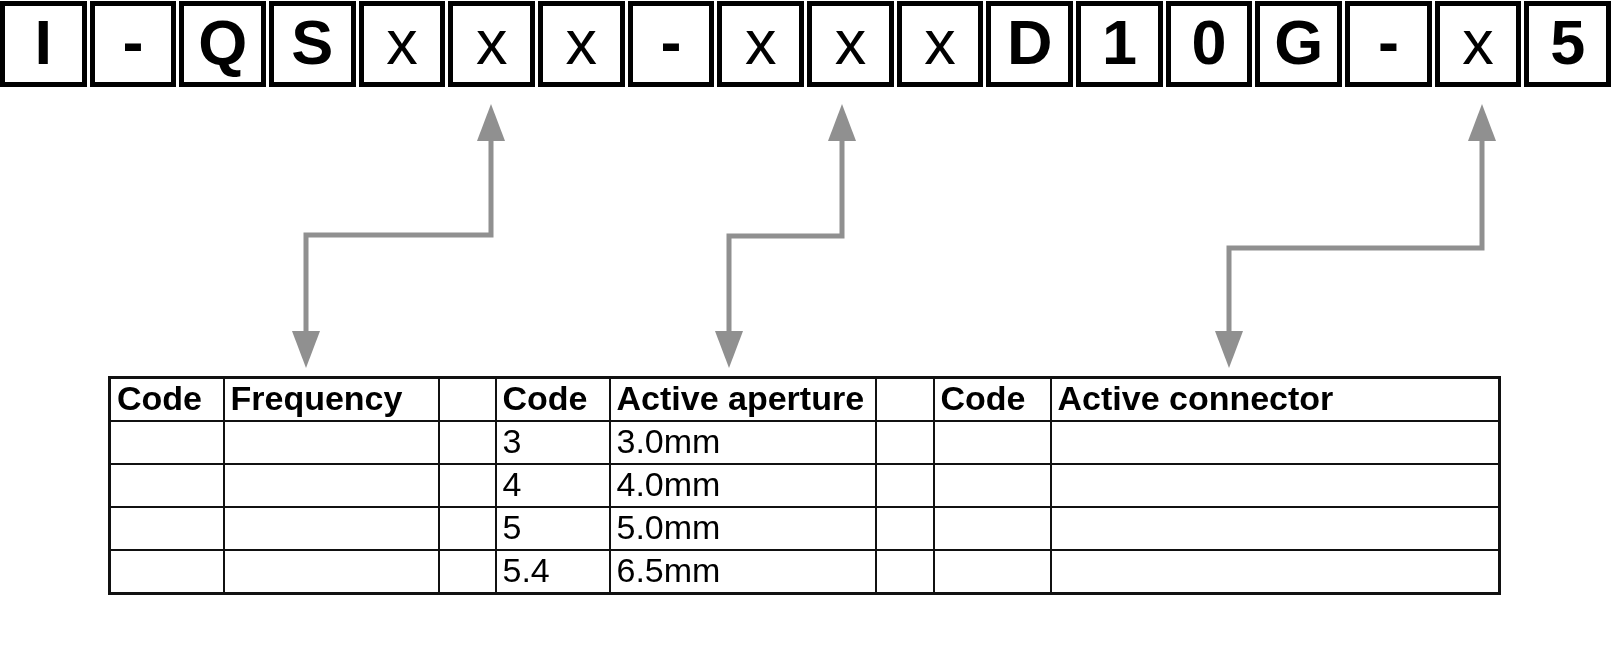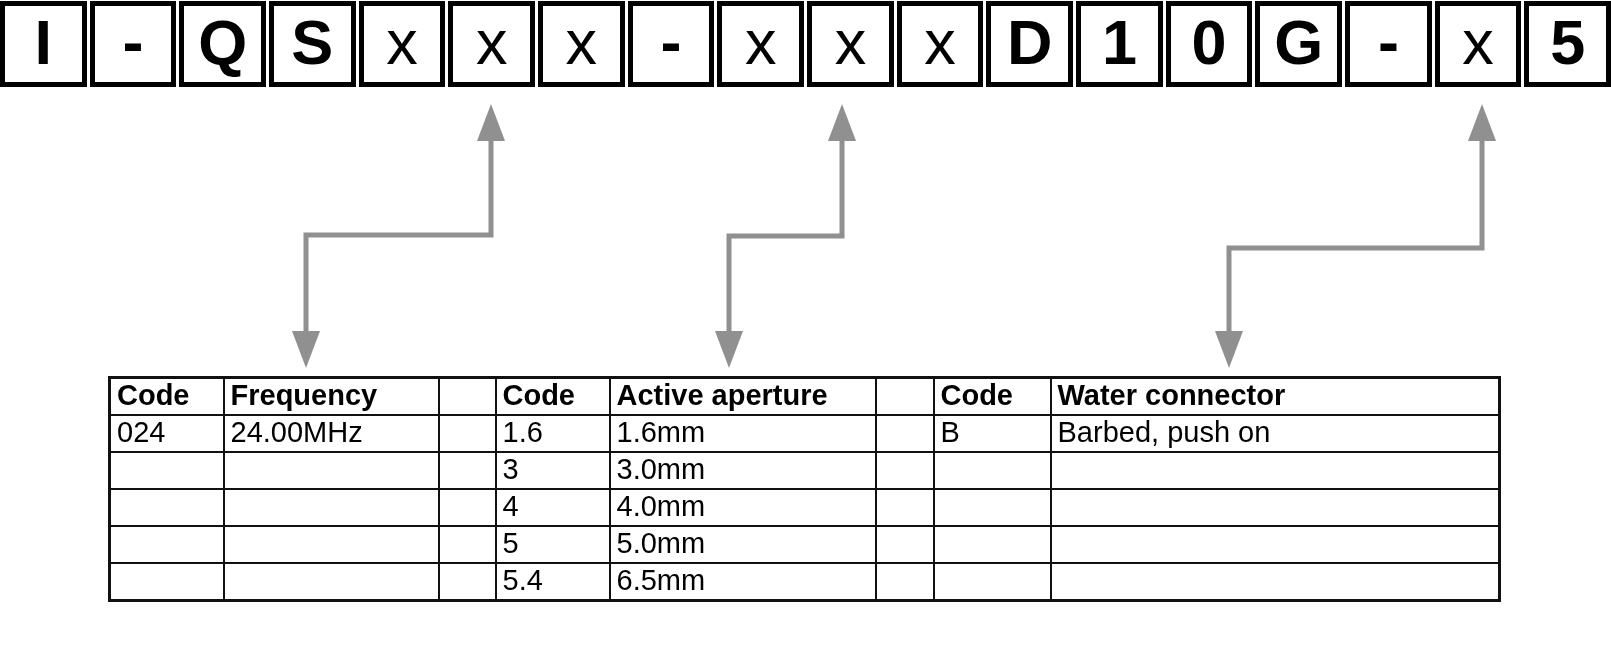--- a/index.html
+++ b/index.html
@@ -46,21 +46,21 @@
   .arrow-line { fill: none; stroke: var(--arrow, #909090); stroke-width: 5; }
   .arrow-head { fill: var(--arrow, #909090); stroke: none; }
 
   
   .legend {
     position: absolute;
     left: 108px; top: 376px;
     width: 1390px; height: 210px;
     border-collapse: collapse;
     table-layout: fixed;
-    font-size: 29px;
+    font-size: 34px;
     border: 3px solid #111111;
   }
   .legend th, .legend td {
     border: 2px solid #111111;
     padding: 0 2px 2px 6px;
     text-align: left;
     vertical-align: middle;
     white-space: nowrap;
     overflow: hidden;
   }
@@ -123,34 +123,24 @@
     </colgroup>
     <thead>
         <tr>
           <th>Code</th>
           <th>Frequency</th>
           <th></th>
           <th>Code</th>
           <th>Active aperture</th>
           <th></th>
           <th>Code</th>
-          <th>Water connector</th>
+          <th>Active connector</th>
         </tr>
       </thead>
     <tbody>
-        <tr>
-          <td>024</td>
-          <td>24.00MHz</td>
-          <td></td>
-          <td>1.6</td>
-          <td>1.6mm</td>
-          <td></td>
-          <td>B</td>
-          <td>Barbed, push on</td>
-        </tr>
         <tr>
           <td></td>
           <td></td>
           <td></td>
           <td>3</td>
           <td>3.0mm</td>
           <td></td>
           <td></td>
           <td></td>
         </tr>

